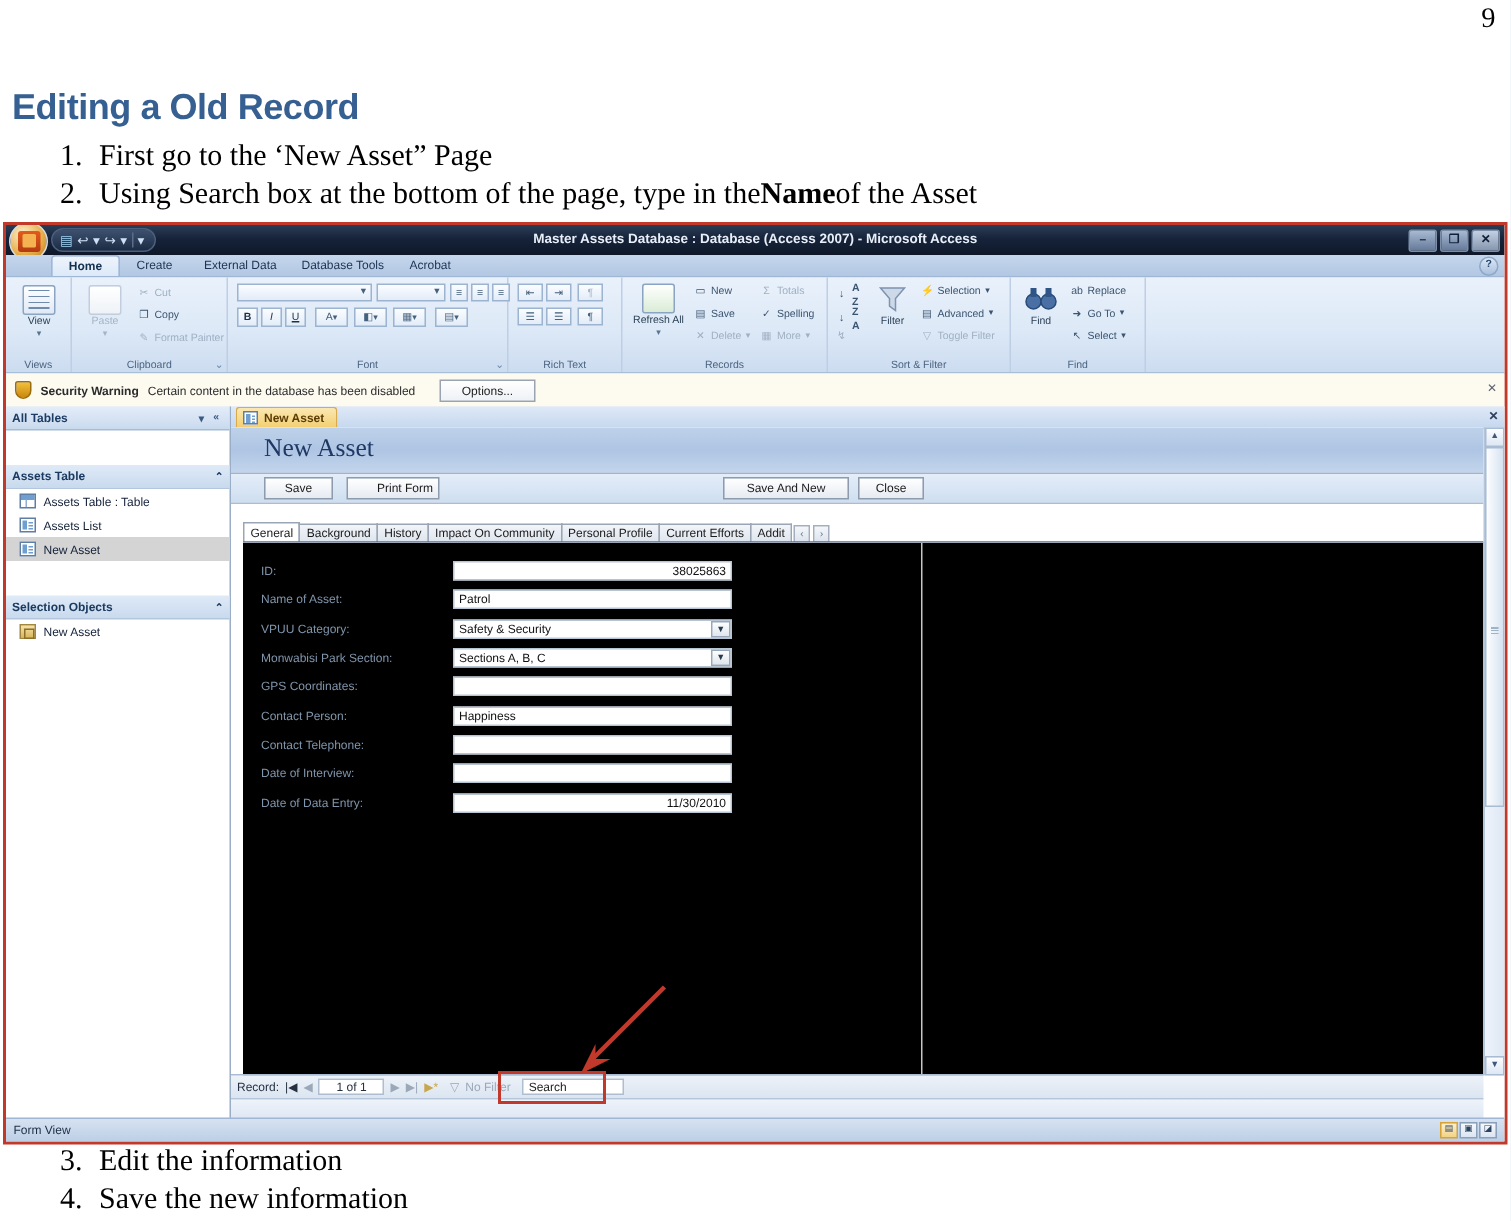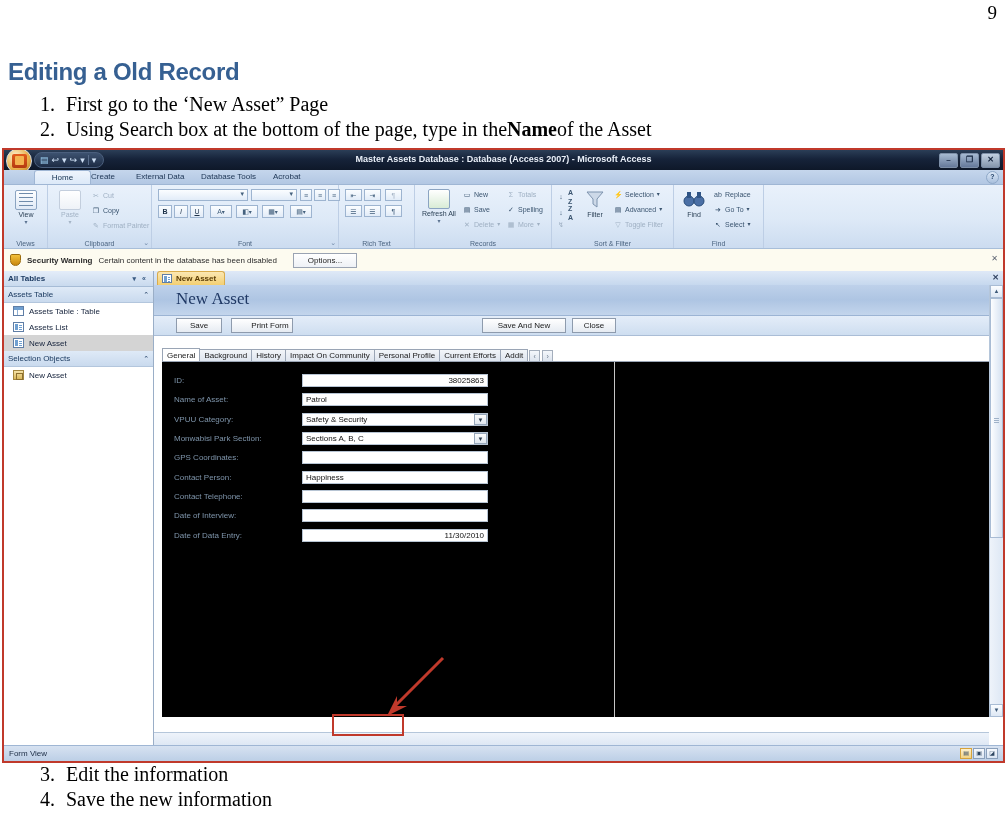--- a/index.html
+++ b/index.html
@@ -157,21 +157,21 @@
   .nav-head{
     height:15px;background:linear-gradient(180deg,#e4edf9,#c9daee);
     border-bottom:1px solid #a6bcd6;display:flex;align-items:center;
     padding:0 4px;font-size:8px;font-weight:bold;color:#1e3c63;
   }
   .nav-head .sp{flex:1;}
   .nav-head .caret,.nav-head .dbl{color:#3a5b83;font-size:7px;padding:0 3px;}
   .nav-group{
     height:15px;background:linear-gradient(180deg,#dfeaf7,#c9daee);
     border-bottom:1px solid #b3c6dd;display:flex;align-items:center;
-    padding:0 4px;font-size:8px;font-weight:normal;color:#1b3a60;
+    padding:0 4px;font-size:8px;font-weight:bold;color:#1b3a60;margin-top:23px;
   }
   .nav-group .sp{flex:1;}
   .nav-item{
     height:16px;display:flex;align-items:center;gap:5px;padding-left:9px;
     font-size:8px;color:#14213a;
   }
   .nav-item.selected{background:#d4d4d4;}
   .ic{width:11px;height:10px;border:1px solid #5f7ea6;box-sizing:border-box;
       background:#ffffff;position:relative;flex:0 0 11px;}
   .ic.table{background:
@@ -346,21 +346,21 @@
     </div>
     <div class="title-text">Master Assets Database : Database (Access 2007) - Microsoft Access</div>
     <div class="win-btns">
       <div class="win-btn">–</div>
       <div class="win-btn">❐</div>
       <div class="win-btn close">✕</div>
     </div>
   </div>
 
   <div class="ribbon-tabs">
-    <div class="rtab active" style="left:30px;width:57px;text-align:center;">Home</div>
+    <div class="rtab active" style="left:30px;width:46px;text-align:center;font-weight:bold;">Home</div>
     <div class="rtab" style="left:80px;">Create</div>
     <div class="rtab" style="left:125px;">External Data</div>
     <div class="rtab" style="left:190px;">Database Tools</div>
     <div class="rtab" style="left:262px;">Acrobat</div>
     <div class="help-q">?</div>
   </div>
 
   <div class="ribbon">
 
     <div class="rgroup" style="left:0;width:44px;">
@@ -672,20 +672,38 @@
       </div>
 
       <div class="vscroll">
         <div class="vs-btn">▲</div>
         <div class="vs-thumb">
             <div class="vs-grip"></div>
           </div>
         <div class="vs-btn" style="position:absolute;left:0;right:0;bottom:0;">▼</div>
       </div>
 
+      <div class="recnav">
+        <div class="seg">
+          <span>Record:</span>
+          <span>|◀</span>
+          <span class="dim">◀</span>
+          <span class="rec-count">1 of 1</span>
+          <span class="dim">▶</span>
+          <span class="dim">▶|</span>
+          <span style="color:#c8a64e;">▶*</span>
+        </div>
+        <div class="seg dim">
+          <span>▽</span>
+          <span>No Filter</span>
+        </div>
+        <div class="seg">
+          <div class="searchbox">Search</div>
+        </div>
+      </div>
 
       <div class="hscroll"></div>
 
       <div class="search-highlight"></div>
     </div>
   </div>
 
   <div class="statusbar">
     <span class="s1">Form View</span>
     <span class="sp"></span>

